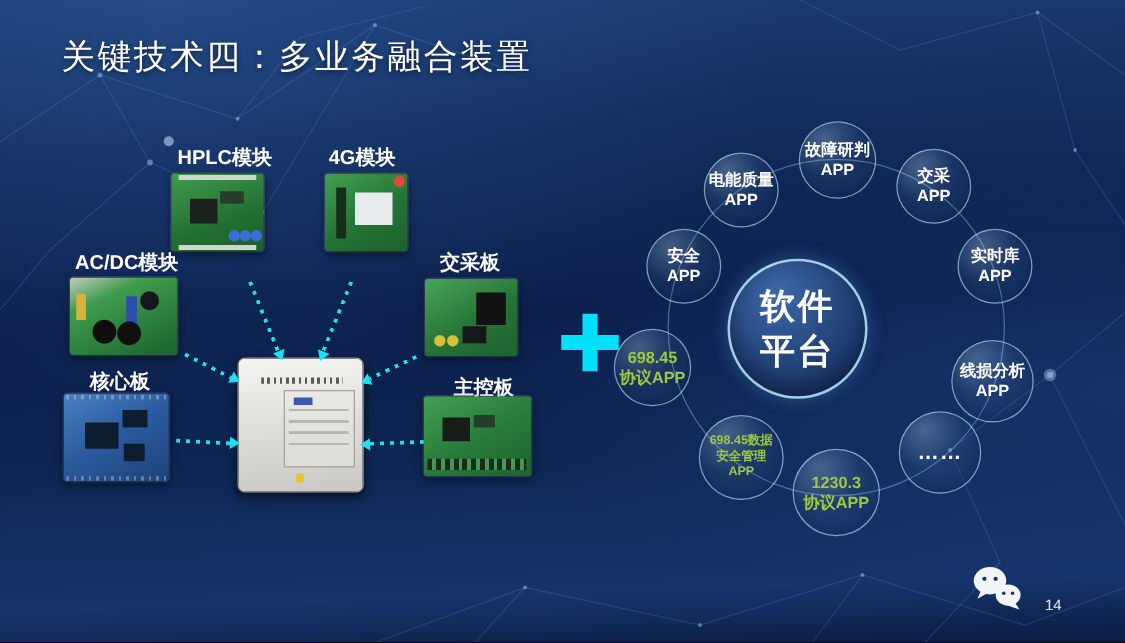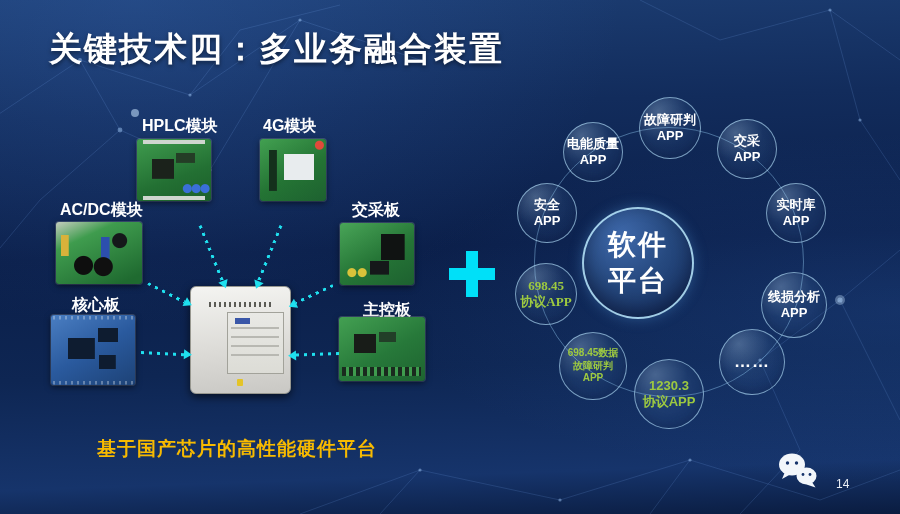--- a/index.html
+++ b/index.html
@@ -6,21 +6,21 @@
   .slide{
     position:relative;width:900px;height:514px;overflow:hidden;
     font-family:"Liberation Sans","DejaVu Sans",sans-serif;
     background:
       radial-gradient(ellipse at 15% 0%, rgba(60,110,190,0.28) 0%, rgba(0,0,0,0) 45%),
       radial-gradient(ellipse at 100% 60%, rgba(45,95,175,0.25) 0%, rgba(0,0,0,0) 40%),
       linear-gradient(178deg,#1c3d72 0%,#122c5c 22%,#0b1f4a 48%,#0e2653 70%,#16346b 90%,#0a1c40 100%);
   }
   .bg-net{position:absolute;left:0;top:0;width:900px;height:514px;pointer-events:none;}
   .title{
-    position:absolute;left:49px;top:27px;color:#ffffff;font-size:33px;font-weight:bold;
+    position:absolute;left:49px;top:27px;color:#ffffff;font-size:27px;font-weight:normal;
     letter-spacing:2px;text-shadow:0 2px 4px rgba(0,0,0,0.5);white-space:nowrap;
   }
   .mod-label{position:absolute;color:#ffffff;font-size:16px;font-weight:bold;white-space:nowrap;}
   .board{position:absolute;border-radius:3px;box-shadow:0 2px 6px rgba(0,0,0,0.55),0 0 0 1px rgba(255,255,255,0.18);}
   .board-hplc{left:137px;top:139px;width:74px;height:62px;
     background:
       radial-gradient(circle at 68% 80%, #3a6fd8 0 4px, transparent 5px),
       radial-gradient(circle at 80% 80%, #3a6fd8 0 4px, transparent 5px),
       radial-gradient(circle at 92% 80%, #3a6fd8 0 4px, transparent 5px),
       linear-gradient(#1b221b 0 0) 28% 48%/30% 32% no-repeat,
@@ -97,21 +97,21 @@
     border:1.5px solid rgba(175,218,245,0.65);
     background:radial-gradient(circle at 30% 22%,rgba(195,228,255,0.30) 0%,rgba(120,170,220,0.10) 45%,rgba(25,55,105,0.05) 100%);
     display:flex;align-items:center;justify-content:center;text-align:center;
     color:#fff;font-size:13px;font-weight:bold;line-height:1.25;white-space:pre-line;
     box-shadow:inset 0 -4px 10px rgba(10,25,60,0.25);}
   .b0{left:639px;top:97px;width:60px;height:60px;}
   .b1{left:563px;top:122px;width:58px;height:58px;}
   .b2{left:717px;top:119px;width:58px;height:58px;}
   .b3{left:517px;top:183px;width:58px;height:58px;}
   .b4{left:766px;top:183px;width:58px;height:58px;}
-  .b5{left:515px;top:263px;width:60px;height:60px;font-family:Liberation Serif, serif;}
+  .b5{left:491px;top:263px;width:60px;height:60px;}
   .b6{left:761px;top:272px;width:64px;height:64px;}
   .b7{left:559px;top:332px;width:66px;height:66px;font-size:10px;}
   .b8{left:634px;top:359px;width:68px;height:68px;}
   .b9{left:719px;top:329px;width:64px;height:64px;font-size:17px;letter-spacing:1px;}
   .caption{position:absolute;font-size:19px;font-weight:bold;color:#f7ba00;letter-spacing:1px;white-space:nowrap;}
   .cap-hw{left:97px;top:436px;}
   .cap-sw{left:551px;top:436px;}
   .wechat{position:absolute;left:778px;top:452px;width:40px;height:38px;}
   .logo-text{position:absolute;left:820px;top:455px;color:#ffffff;font-size:26px;letter-spacing:1px;}
   .page-num{position:absolute;left:836px;top:477px;color:#e9eef5;font-size:12px;}
@@ -200,27 +200,26 @@
 APP</div>
   <div class="bubble b3" style="color: rgb(255, 255, 255);">安全
 APP</div>
   <div class="bubble b4" style="color: rgb(255, 255, 255);">实时库
 APP</div>
   <div class="bubble b5" style="color: rgb(157, 201, 64);">698.45
 协议APP</div>
   <div class="bubble b6" style="color: rgb(255, 255, 255);">线损分析
 APP</div>
   <div class="bubble b7" style="color: rgb(157, 201, 64);">698.45数据
-故障研判
+安全管理
 APP</div>
   <div class="bubble b8" style="color: rgb(157, 201, 64);">1230.3
 协议APP</div>
   <div class="bubble b9" style="color: rgb(255, 255, 255);">……</div>
 
-  <div class="caption cap-hw">基于国产芯片的高性能硬件平台</div>
 
   <svg class="wechat" viewBox="0 0 40 38">
     <ellipse cx="14" cy="12.5" rx="13" ry="11" fill="#f2f6fb"></ellipse>
     <path d="M7 20 L4 27 L13 22 Z" fill="#f2f6fb"></path>
     <circle cx="9.5" cy="11" r="1.7" fill="#16336b"></circle>
     <circle cx="18.5" cy="11" r="1.7" fill="#16336b"></circle>
     <ellipse cx="28.5" cy="24" rx="10" ry="8.5" fill="#f2f6fb"></ellipse>
     <path d="M34 30 L37.5 35.5 L28.5 32.5 Z" fill="#f2f6fb"></path>
     <circle cx="25" cy="22.5" r="1.4" fill="#16336b"></circle>
     <circle cx="32" cy="22.5" r="1.4" fill="#16336b"></circle>

